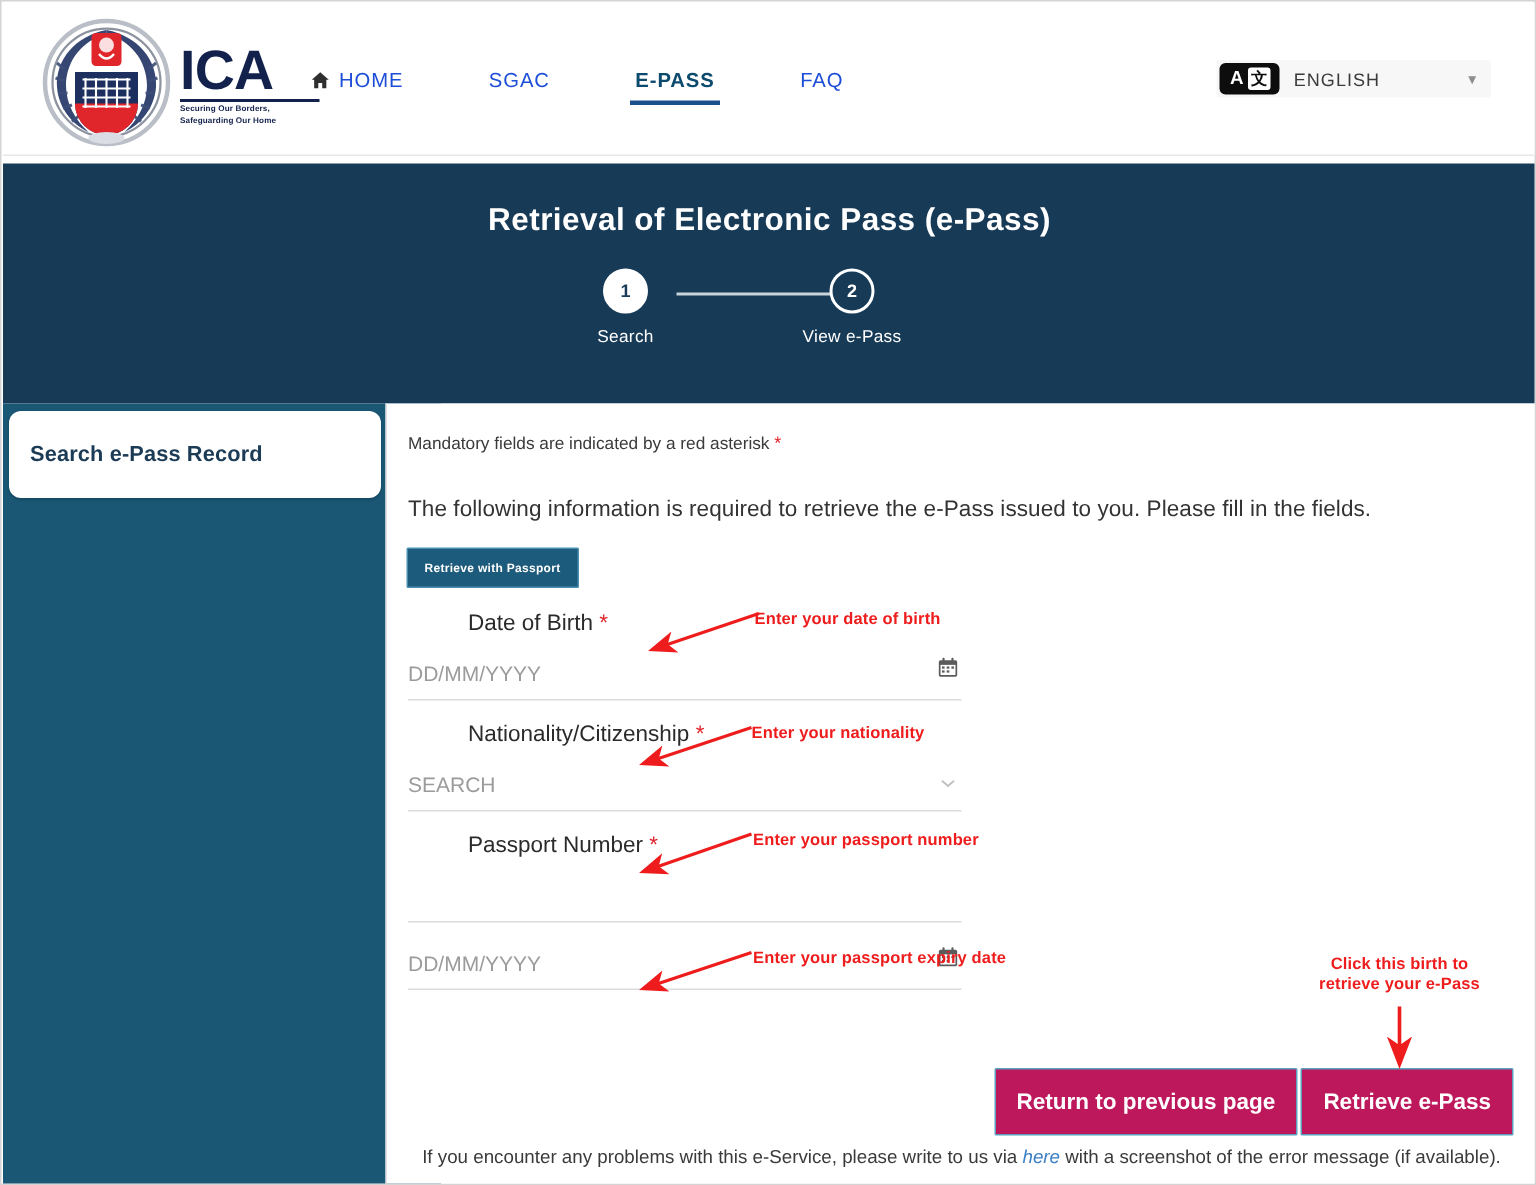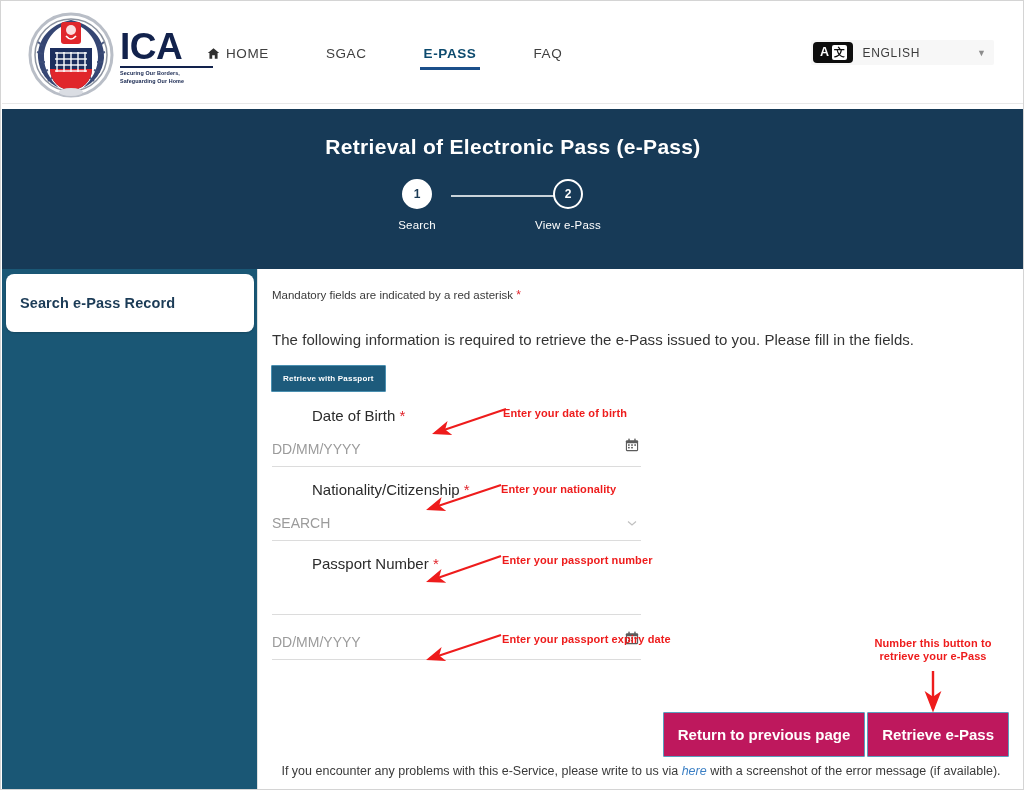--- a/index.html
+++ b/index.html
@@ -79,21 +79,21 @@
 
   .main-nav {
     position: absolute;
     left: 205px; top: 40px;
     display: flex;
     align-items: center;
     gap: 0px;
   }
   .nav-item {
     font-size: 13.5px;
-    color: #404040;
+    color: #1d4ed8;
     letter-spacing: 0.6px;
     padding: 4px 0 9px 0;
     margin-right: 57px;
     position: relative;
     cursor: pointer;
     white-space: nowrap;
     display: flex;
     align-items: center;
     gap: 6px;
   }
@@ -603,17 +603,17 @@
     <path d="M500 634 L428 658" stroke="#ee1c1c" stroke-width="2.1" fill="none" marker-end="url(#ah)"></path>
 
     <path d="M932 670 L932 708" stroke="#ee1c1c" stroke-width="2.4" fill="none" marker-end="url(#ah)"></path>
   </svg>
 
   <div class="annotation" style="left: 502px; top: 406px;">Enter your date of birth</div>
   <div class="annotation" style="left: 500px; top: 482px;">Enter your nationality</div>
   <div class="annotation" style="left: 501px; top: 553px;">Enter your passport number</div>
   <div class="annotation" style="left: 501px; top: 632px;">Enter your passport expiry date</div>
   <div class="annotation centered" style="left: 862px; top: 636px; width: 140px;">
-    <span>Number this button to</span><br>
+    <span>Click this birth to</span><br>
     <span>retrieve your e-Pass</span>
   </div>
 
 </div>
 
 </body></html>

